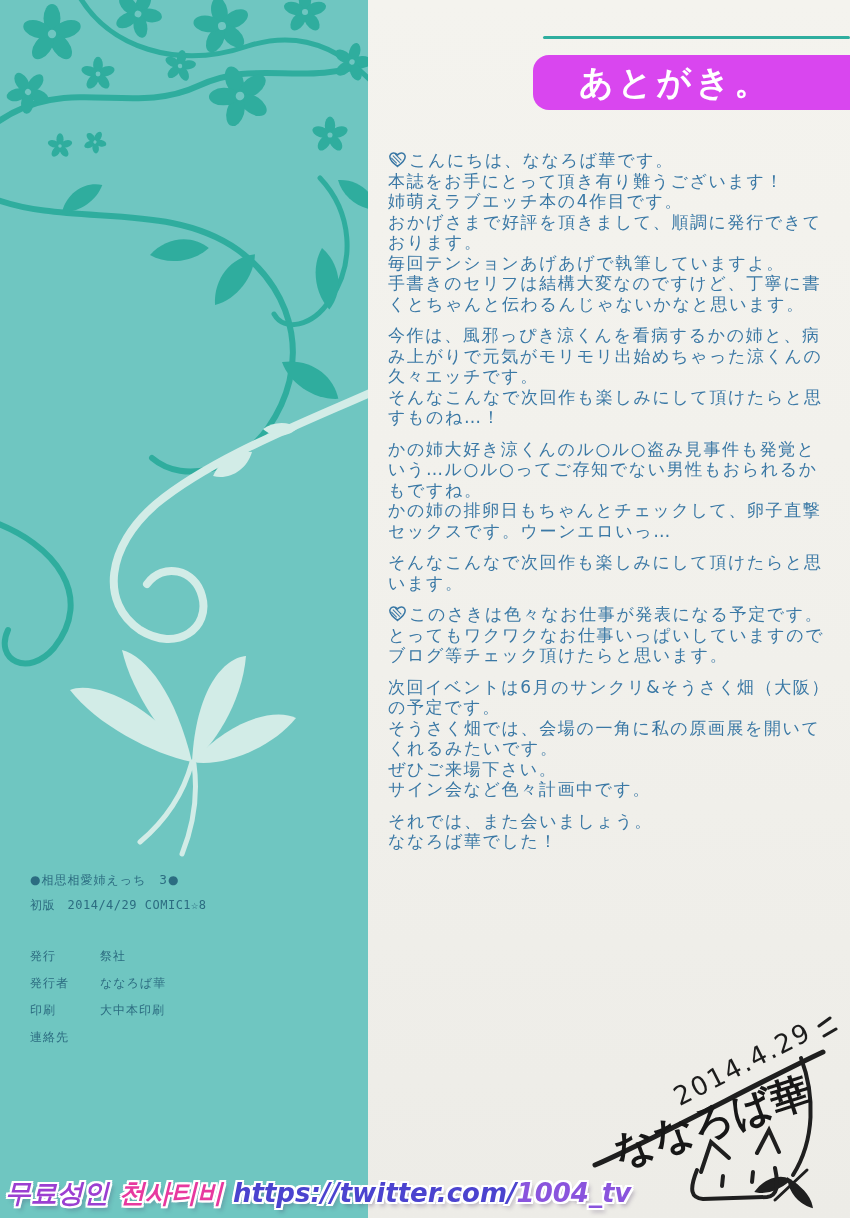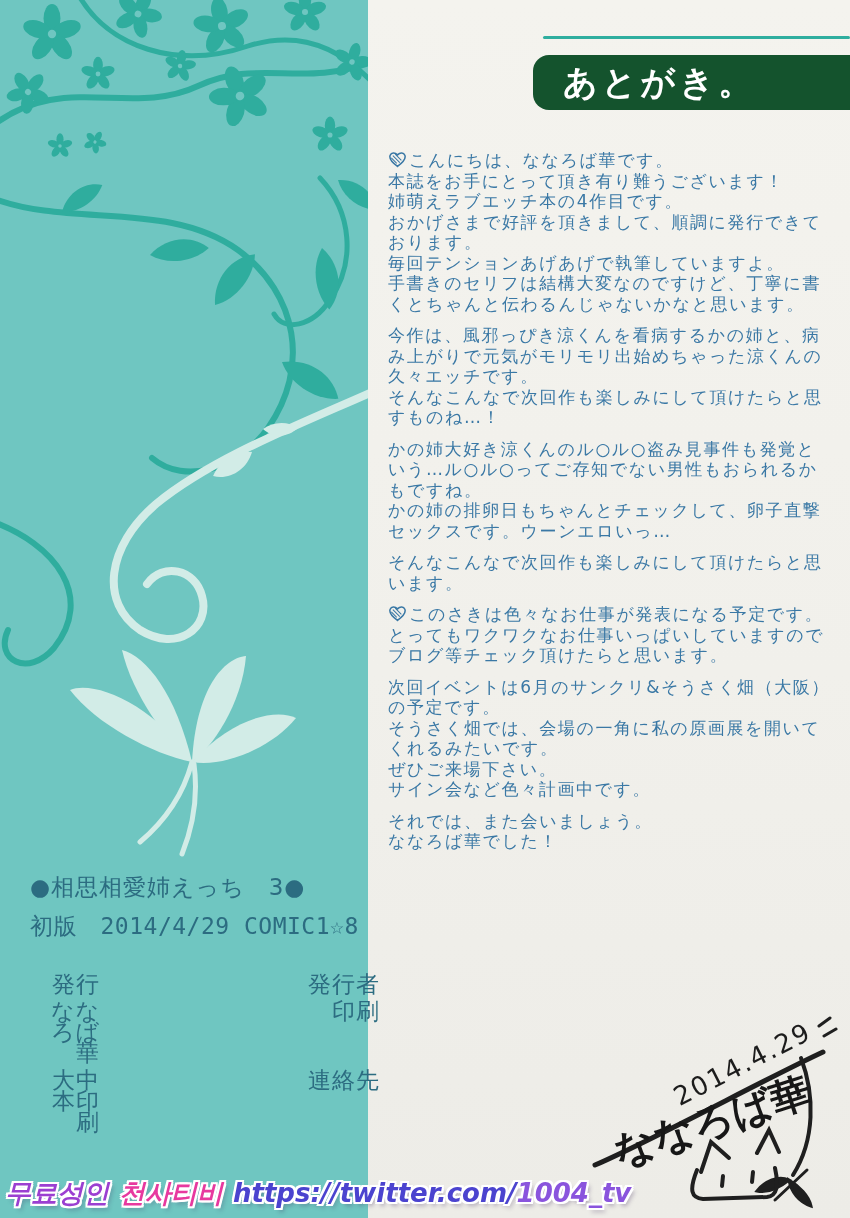--- a/index.html
+++ b/index.html
@@ -12,39 +12,39 @@
     position:absolute;left:0;top:0;width:368px;height:1218px;
     background:#6fc6c1;overflow:hidden;
   }
   .decor{position:absolute;left:0;top:0;display:block;}
   .banner-line{
     position:absolute;left:543px;top:36px;width:307px;height:3px;
     background:#2fae9f;border-radius:2px;
   }
   .banner{
     position:absolute;left:533px;top:55px;width:317px;height:55px;
-    background:#14532d;border-radius:16px 0 0 16px;box-sizing:border-box;
+    background:#d946ef;border-radius:16px 0 0 16px;box-sizing:border-box;
     color:#ffffff;font-size:34px;font-weight:bold;letter-spacing:4px;
-    line-height:55px;padding-left:30px;
+    line-height:55px;padding-left:46px;
   }
   .afterword{
     position:absolute;left:388px;top:150px;width:470px;
     color:#3a78a5;font-size:17px;line-height:20.5px;letter-spacing:1.6px;
   }
   .para{margin:0;}
   .para + .para{margin-top:11px;}
   .ptext{white-space:pre-line;margin-top:28px;}
   .heart{color:#3a78a5;}
   .heart svg{vertical-align:-2px;margin-right:2px;}
   .colophon{
     position:absolute;left:30px;top:872px;width:350px;
-    color:#2c6c81;font-size:23px;letter-spacing:1px;
+    color:#2c6c81;font-size:12px;letter-spacing:1px;
   }
   .edition{margin-top:8px;font-family:"DejaVu Sans Mono","DejaVu Sans",monospace;letter-spacing:0.5px;}
-  .rows{margin-top:32px;display:grid;grid-template-columns:70px 1fr;row-gap:6px;line-height:21px;text-align:right;}
+  .rows{margin-top:32px;display:grid;grid-template-columns:70px 1fr;row-gap:6px;line-height:21px;}
   .mono{font-family:"DejaVu Sans Mono","DejaVu Sans",monospace;letter-spacing:0;}
   .warnings{margin-top:24px;line-height:27px;white-space:pre-line;letter-spacing:0.5px;}
   .signature{position:absolute;left:583px;top:1000px;}
   .watermark{
     position:absolute;left:5px;top:1176px;white-space:nowrap;
     font-size:26px;font-style:italic;font-weight:bold;
     text-shadow:-2px -2px 0 #fff,2px -2px 0 #fff,-2px 2px 0 #fff,2px 2px 0 #fff,
                 -2px 0 0 #fff,2px 0 0 #fff,0 -2px 0 #fff,0 2px 0 #fff,
                 3px 4px 4px rgba(60,40,90,.35);
     text-align:right;
@@ -183,20 +183,21 @@
     <span class="ptext">それでは、また会いましょう。
 ななろば華でした！</span>
   </p>
 </div>
 
 <div class="colophon">
   <div>●相思相愛姉えっち　3●</div>
   <div class="edition">初版　2014/4/29 COMIC1☆8</div>
   <div class="rows">
     <span>発行</span>
+    <span>祭社</span>
     <span>発行者</span>
     <span>ななろば華</span>
     <span>印刷</span>
     <span>大中本印刷</span>
     <span>連絡先</span>
   </div>
 </div>
 
 <svg class="signature" width="265" height="212" viewBox="0 0 265 212">
   <g stroke="#1f1f1f" fill="none" stroke-linecap="round">

